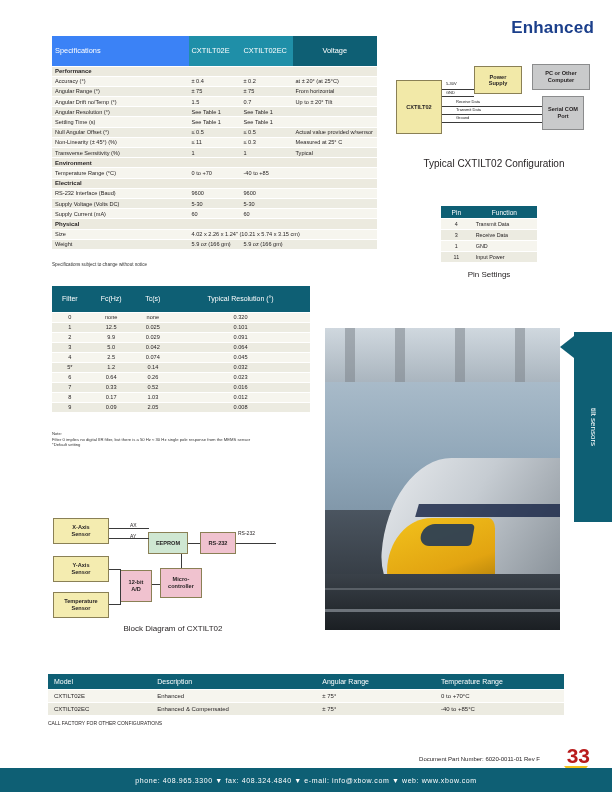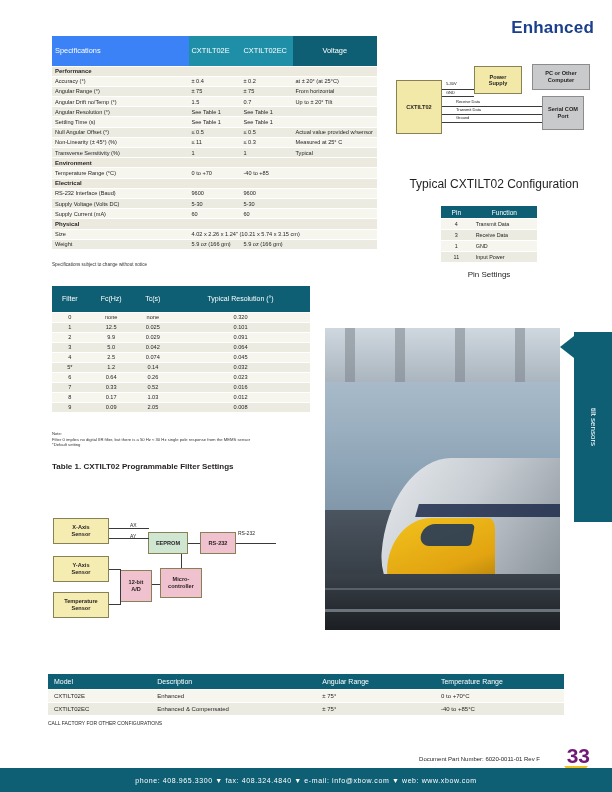--- a/index.html
+++ b/index.html
@@ -63,21 +63,21 @@
     font-size:5.6px; text-align:center; display:flex; align-items:center;
     justify-content:center; line-height:1.15; font-weight:bold; color:#231f20;
   }
   .cfg .gray {
     position:absolute; background:#c9cacb; border:1px solid #8b8c8d;
     font-size:5.6px; text-align:center; display:flex; align-items:center;
     justify-content:center; line-height:1.2; font-weight:bold;
   }
   .cfg .wire { position:absolute; background:#3a3a3a; height:1px; }
   .cfg .lbl { position:absolute; font-size:4px; color:#222; white-space:nowrap; }
-  .cfg-cap { position:absolute; left:396px; top:158px; width:196px; text-align:center; font-size:12px;margin-top:19px; }
+  .cfg-cap { position:absolute; left:396px; top:158px; width:196px; text-align:center; font-size:10px; }
 
   
   .pin-wrap { position:absolute; left:441px; top:206px; width:96px; }
   table.pin { border-collapse:collapse; width:100%; font-size:5.4px; }
   table.pin thead th { background:#0e5f74; color:#fff; font-weight:normal; font-size:6.6px; padding:2.5px 0; }
   table.pin td { background:#f6f5ee; border-top:1px solid #fff; padding:2px 4px; }
   table.pin tr.alt td { background:#ecebe1; }
   table.pin td.p { text-align:center; width:32%; }
   .pin-cap { position:absolute; left:441px; top:270px; width:96px; text-align:center; font-size:8px; }
 
@@ -149,21 +149,21 @@
   table.ord thead th {
     background:#0e5f74; color:#fff; font-weight:normal; font-size:7px;
     padding:4px 6px; text-align:left;
   }
   table.ord td { padding:3px 6px; background:#f6f5ee; border-top:1px solid #fff; }
   table.ord tr.alt td { background:#ecebe1; }
   .ord-note { position:absolute; left:48px; top:720px; font-size:5px; }
 
   
   .docpart { position:absolute; right:72px; top:756px; font-size:6px; }
-  .pgnum { position:absolute; right:22px; top:744px; font-size:21px; font-weight:bold; color:#701a75; }
+  .pgnum { position:absolute; right:22px; top:744px; font-size:21px; font-weight:bold; color:#b91c1c; }
   .pgtri { position:absolute; right:24px; top:766px; width:0;height:0;
     border-left:12px solid transparent; border-right:12px solid transparent;
     border-top:14px solid #f2c21c; }
   .footbar {
     position:absolute; left:0; bottom:0; width:612px; height:24px;
     background:#0e5f74; color:#fff; font-size:7px; display:flex;
     align-items:center; justify-content:center; letter-spacing:.6px;
   }
 </style>
 </head>
@@ -355,21 +355,20 @@
             <td>0.008</td>
           </tr>
         </tbody>
     </table>
   </div>
   <div class="filt-note">
     <div>Note:</div>
     <div>Filter 0 implies no digital IIR filter, but there is a 50 Hz ≈ 30 Hz single pole response from the MEMS sensor</div>
     <div>*Default setting</div>
   </div>
-  <div class="filt-cap">Table 1.  CXTILT02 Programmable Filter Settings</div>
 
   <div class="cfg">
     <div class="box" style="left:0; top:18px; width:46px; height:54px;">CXTILT02</div>
     <div class="box" style="left:78px; top:4px; width:48px; height:28px; white-space:pre-line;">Power
 Supply</div>
     <div class="gray" style="left:136px; top:2px; width:58px; height:26px; white-space:pre-line;">PC or Other
 Computer</div>
     <div class="gray" style="left:146px; top:34px; width:42px; height:34px; white-space:pre-line;">Serial COM
 Port</div>
 
@@ -460,20 +459,21 @@
     <div class="vl" style="left:72px; top:55px; height:36px;"></div>
     <div class="ln" style="left:104px; top:70px; width:8px;"></div>
     <div class="vl" style="left:133px; top:40px; height:14px;"></div>
     <div class="ln" style="left:140px; top:29px; width:12px;"></div>
     <div class="ln" style="left:188px; top:29px; width:40px;"></div>
 
     <div class="tx" style="left:82px; top:8px;">AX</div>
     <div class="tx" style="left:82px; top:19px;">AY</div>
     <div class="tx" style="left:190px; top:16px;">RS-232</div>
   </div>
+  <div class="bd-cap">Block Diagram of CXTILT02</div>
 
   <div class="ord-wrap">
     <table class="ord">
       <thead>
         <tr>
           <th style="width:20%">Model</th>
           <th style="width:32%">Description</th>
           <th style="width:23%">Angular Range</th>
           <th style="width:25%">Temperature Range</th>
         </tr>

